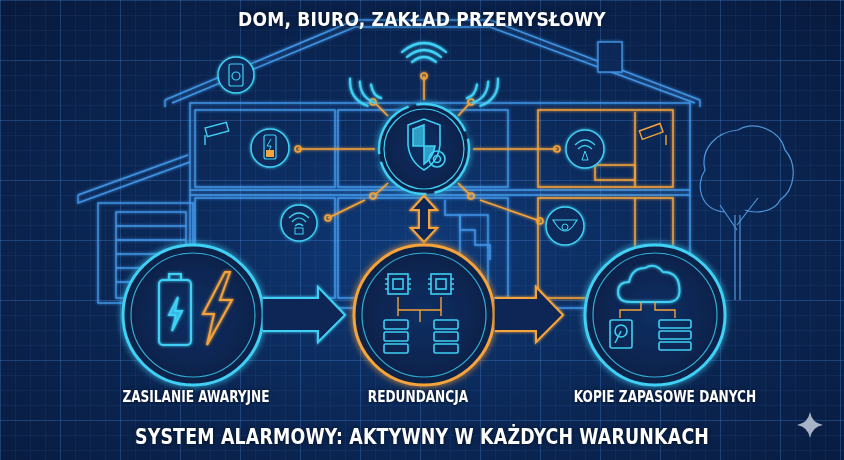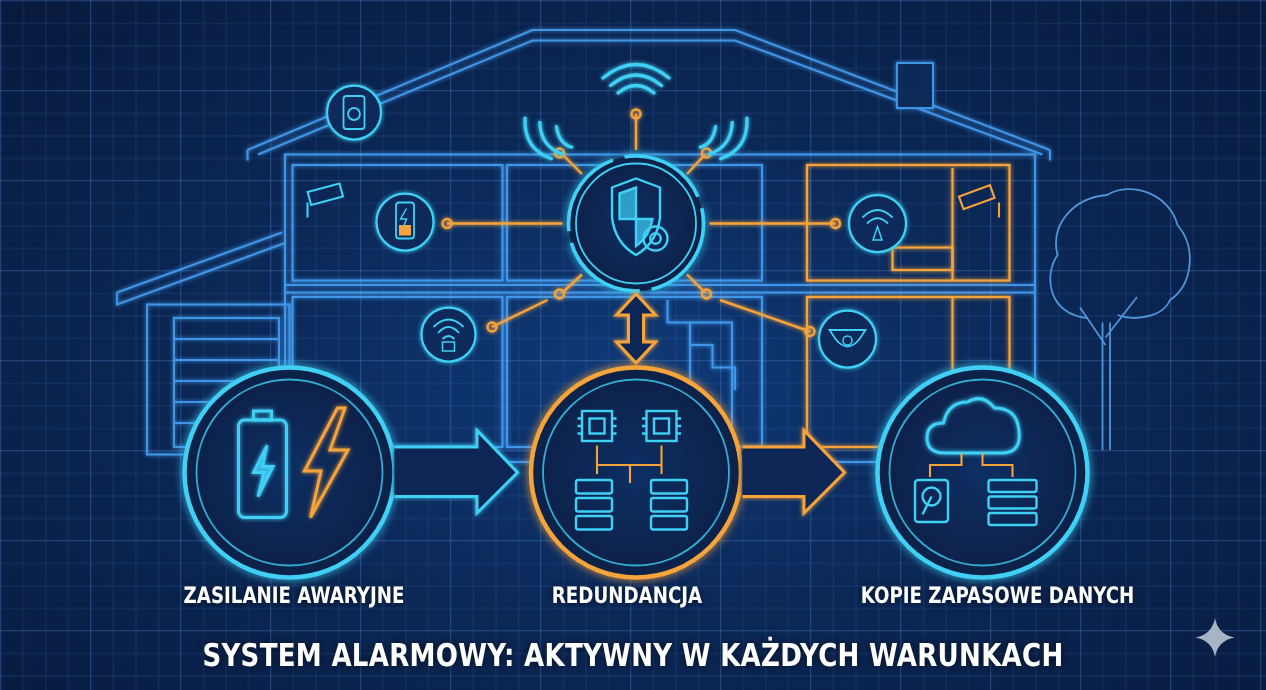--- a/index.html
+++ b/index.html
@@ -255,20 +255,21 @@
       <circle cx="621" cy="331" r="6"></circle>
       <line x1="621" y1="331" x2="615" y2="343"></line>
     </g>
     <g stroke="#3fd0f5" stroke-width="1.6" fill="none">
       <rect x="659" y="320" width="32" height="8" rx="1.5"></rect>
       <rect x="659" y="331" width="32" height="8" rx="1.5"></rect>
       <rect x="659" y="342" width="32" height="8" rx="1.5"></rect>
     </g>
   </svg>
 
+  <div id="top-title" class="title">DOM, BIURO, ZAKŁAD PRZEMYSŁOWY</div>
 
   <div id="label-power" class="label">ZASILANIE AWARYJNE</div>
   <div id="label-redund" class="label">REDUNDANCJA</div>
   <div id="label-backup" class="label">KOPIE ZAPASOWE DANYCH</div>
 
   <div id="bottom-title" class="title">SYSTEM ALARMOWY: AKTYWNY W KAŻDYCH WARUNKACH</div>
 
   <svg id="star" viewBox="0 0 30 30">
     <path d="M15,2 Q17,13 28,15 Q17,17 15,28 Q13,17 2,15 Q13,13 15,2 Z" fill="#a9b3c6"></path>
   </svg>

